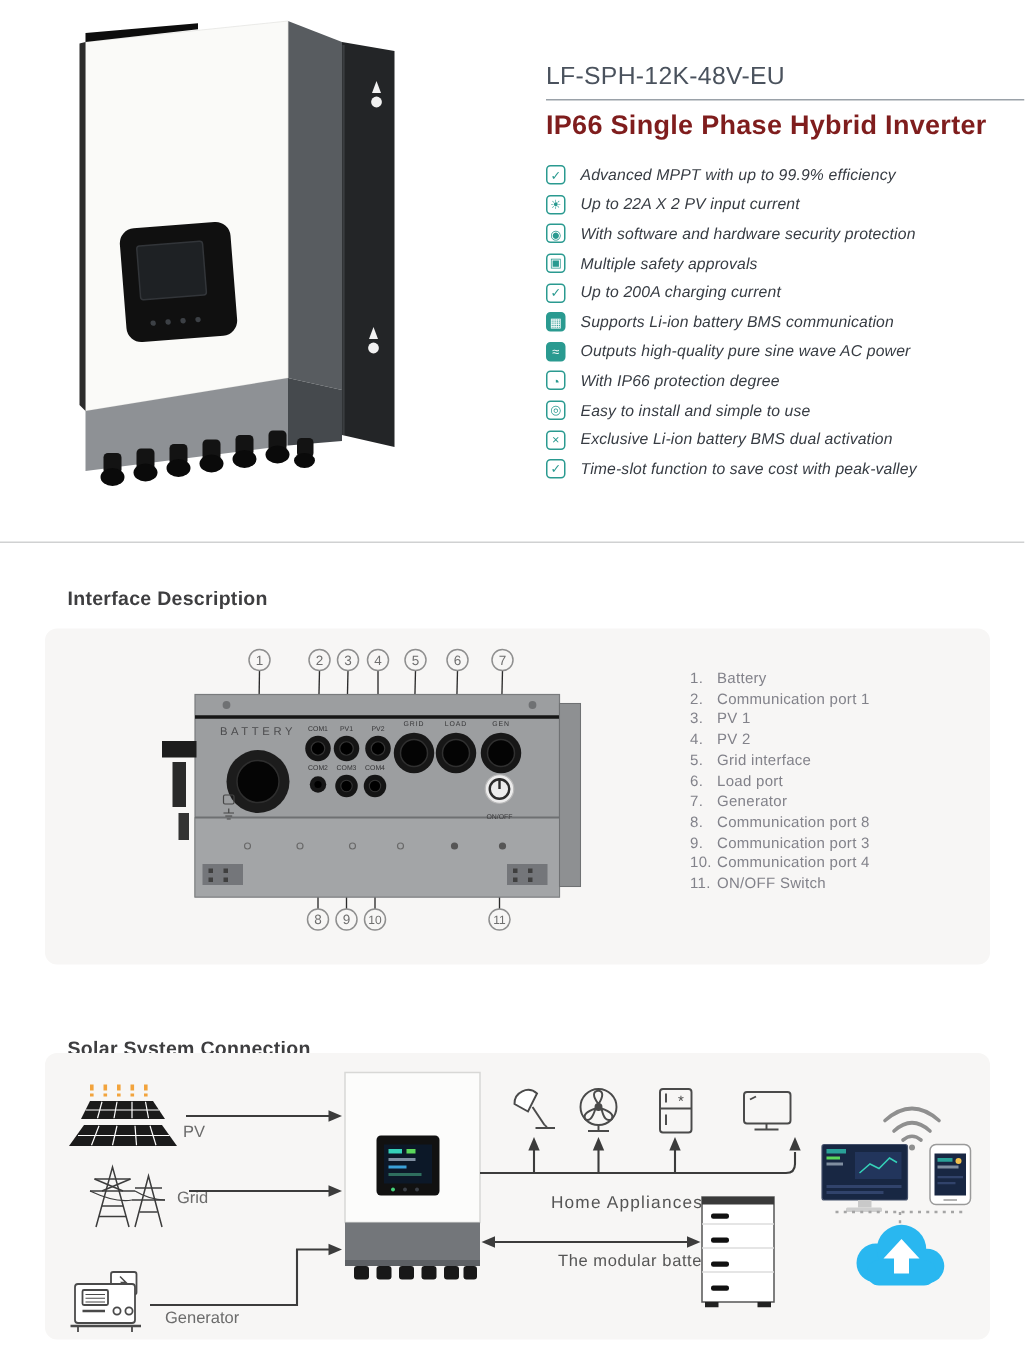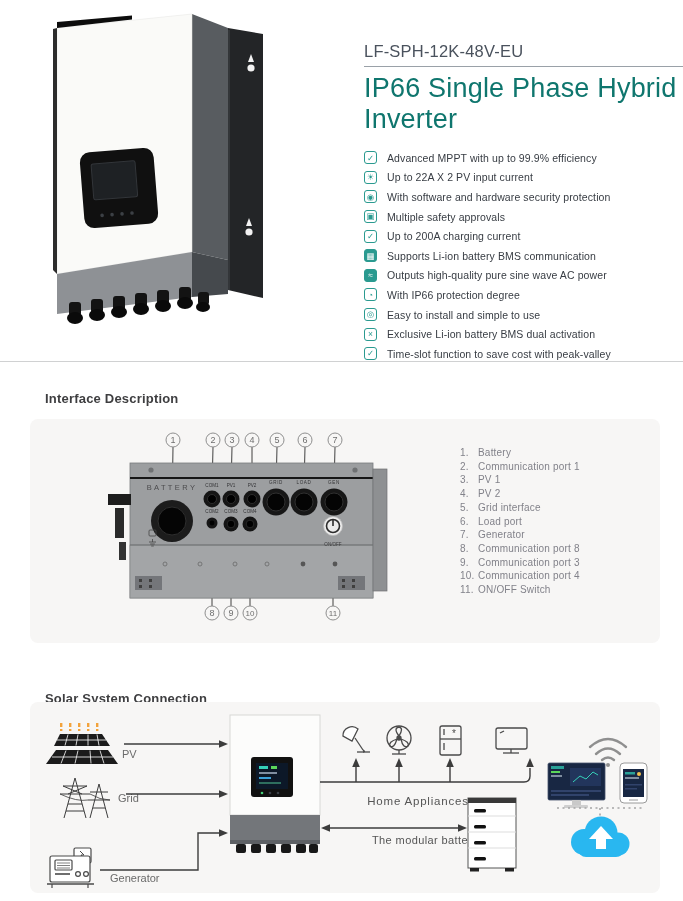--- a/index.html
+++ b/index.html
@@ -3,28 +3,28 @@
 <meta charset="utf-8">
 <style>
   * { margin:0; padding:0; box-sizing:border-box; }
   body { background:#ffffff; font-family:"Liberation Sans", sans-serif; }
   .page { position:relative; width:683px; height:901px; background:#fff; overflow:hidden; }
 
   
   .hero-svg { position:absolute; left:30px; top:2px; }
   .head-col { position:absolute; left:364px; top:42px; width:319px; }
   .model { font-size:16.5px; color:#4a525d; padding-bottom:5px; border-bottom:1px solid #9aa1a8; letter-spacing:0.2px; }
-  .title { font-size:27px; color:#0f766e; font-weight:400; margin-top:6px; letter-spacing:0.2px; }
+  .title { font-size:18px; color:#7f1d1d; font-weight:700; margin-top:6px; letter-spacing:0.2px; }
   .features { margin-top:13px; }
   .feat { display:flex; align-items:center; height:19.6px; }
   .feat-icon { width:13px; height:13px; border:1.2px solid #2a9a90; border-radius:3px; color:#2a9a90;
                display:flex; align-items:center; justify-content:center; font-size:8.5px; line-height:1;
                flex:0 0 13px; }
   .feat-icon.filled { background:#2a9a90; color:#ffffff; }
-  .feat-text { font-size:10.5px; color:#373c43; margin-left:10px; letter-spacing:0.1px; }
+  .feat-text { font-size:10.5px; color:#373c43; margin-left:10px; letter-spacing:0.1px;font-style:italic; }
 
   .divider { position:absolute; left:0; top:361px; width:683px; height:0; border-top:1.5px solid #d0d1d2; }
 
   .sec-heading { position:absolute; left:45px; font-size:13px; font-weight:bold; color:#3e3e40; letter-spacing:0.2px; }
   #if-heading { top:391px; }
   #ss-heading { top:691px; }
 
   .panel-box { position:absolute; left:30px; width:630px; background:#f7f6f5; border-radius:8px; }
   #if-box { top:419px; height:224px; }
   #ss-box { top:702px; height:191px; }

